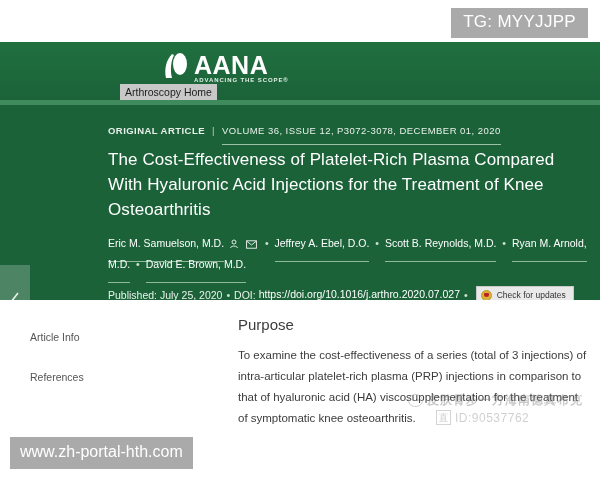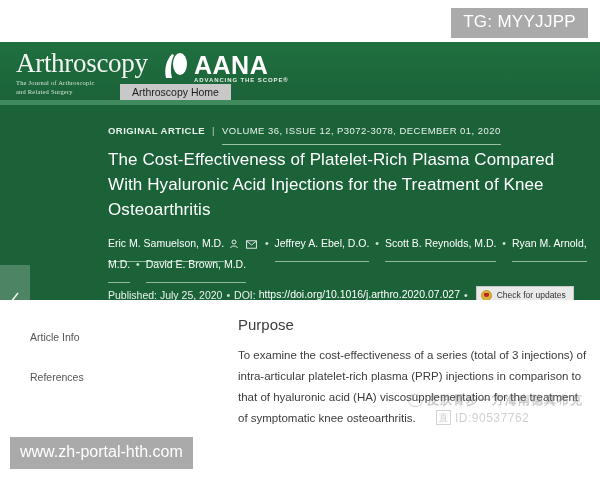--- a/index.html
+++ b/index.html
@@ -38,21 +38,21 @@
     color: #cfe2d4; font-family: "Liberation Serif", serif;
     font-size: 6.5px; line-height: 8px; margin-top: 1px; letter-spacing: 0.2px;
   }
   .aana-wrap { position: absolute; left: 160px; top: 8px; display: flex; align-items: center; }
   .aana-mark { position: relative; width: 30px; height: 34px; margin-right: 4px; }
   .aana-text { color: #ffffff; font-size: 25px; font-weight: bold; line-height: 26px; letter-spacing: 0.5px; text-align: right; }
   .aana-tag { color: #e3efe6; font-size: 6px; letter-spacing: 0.9px; font-weight: bold; margin-top: -1px; }
   .home-tip {
     position: absolute; left: 120px; top: 42px;
     background: #c8c8c8; color: #1c1c1c;
-    font-size: 10.5px; line-height: 14px; padding: 1px 12px;
+    font-size: 10.5px; line-height: 14px; padding: 1px 5px;
     white-space: nowrap;
   }
   .header-divider {
     position: absolute; left: 0; top: 100px; width: 600px; height: 5px;
     background: #3f8b5d;
   }
 
   
   .hero {
     position: absolute; left: 0; top: 105px; width: 600px; height: 195px;
@@ -151,27 +151,20 @@
 <body>
 
 <div class="page">
 
   <div class="top-strip">
     <div class="tg-badge">TG: MYYJJPP</div>
   </div>
 
   <div class="journal-header">
 
-    <div class="brand-wrap">
-      <div>
-        <div class="brand-title">Arthroscopy</div>
-        <div class="brand-sub">The Journal of Arthroscopic</div>
-        <div class="brand-sub">and Related Surgery</div>
-      </div>
-    </div>
 
     <div class="aana-wrap">
       <span class="aana-mark">
         <svg width="30" height="34" viewBox="0 0 30 34">
           <path d="M12 4 C6 10 4 20 6 28 L12 28 C10 20 11 11 14 5 Z" fill="#ffffff"></path>
           <ellipse cx="20" cy="14" rx="7" ry="11" fill="#ffffff"></ellipse>
         </svg>
       </span>
       <span>
         <span class="aana-text">AANA</span>

